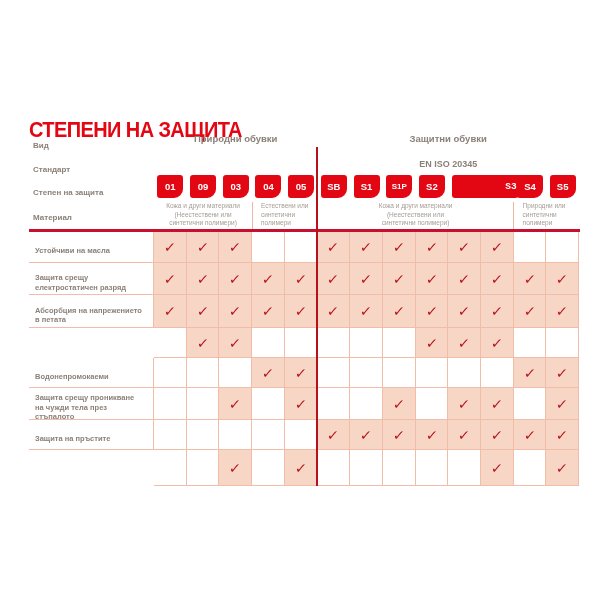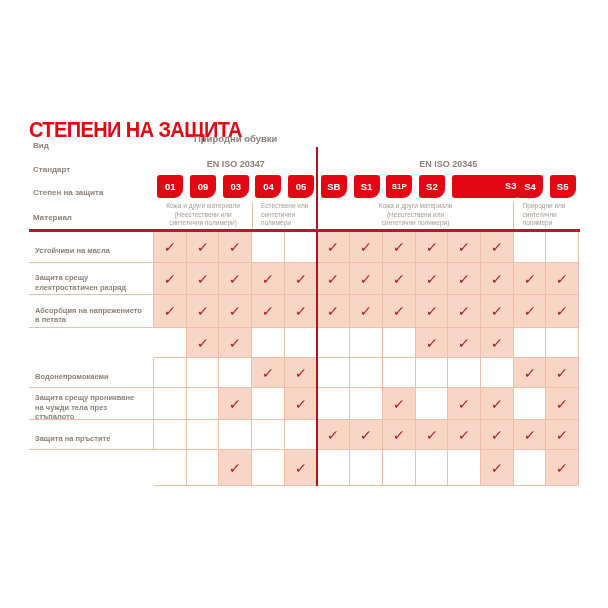--- a/index.html
+++ b/index.html
@@ -54,37 +54,37 @@
 </head>
 <body>
 
 <div class="wrapper" id="tbl">
   <h1 class="title">СТЕПЕНИ НА ЗАЩИТА</h1>
 <div class="side-label" style="left: 4px; top: 24px;">Вид</div>
     <div class="side-label" style="left: 4px; top: 48px;">Стандарт</div>
     <div class="side-label" style="left: 4px; top: 71px;">Степен на защита</div>
     <div class="side-label" style="left: 4px; top: 96px;">Материал</div>
     <div class="gname" style="left: 125px; top: 16px; width: 163.462px;">Природни обувки</div>
-    <div class="gstd" style="left: 125px; top: 42px; width: 163.462px;">EN ISO 20347</div>
     <div class="badge" style="left: 128.346px; top: 58px;">01</div>
     <div class="badge" style="left: 161.038px; top: 58px;">09</div>
     <div class="badge" style="left: 193.731px; top: 58px;">03</div>
     <div class="badge" style="left: 226.423px; top: 58px;">04</div>
     <div class="badge" style="left: 259.115px; top: 58px;">05</div>
     <div class="caption" style="left: 125px; top: 85px; width: 98.0769px;">
       <div class="capline">Кожа и други материали</div>
       <div class="capline">(Неестествени или</div>
       <div class="capline">синтетични полимери)</div>
     </div>
     <div class="caption" style="left: 223.077px; top: 85px; width: 65.3846px; text-align: left; padding-left: 9px;">
       <div class="capline">Естествени или</div>
       <div class="capline">синтетични</div>
       <div class="capline">полимери</div>
     </div>
     <div class="capdiv" style="left: 222.577px; top: 85px;"></div>
+    <div class="gname" style="left: 288.462px; top: 16px; width: 261.538px;">Защитни обувки</div>
     <div class="gstd" style="left: 288.462px; top: 42px; width: 261.538px;">EN ISO 20345</div>
     <div class="badge" style="left: 291.808px; top: 58px;">SB</div>
     <div class="badge" style="left: 324.5px; top: 58px;">S1</div>
     <div class="badge" style="left: 357.192px; top: 58px; font-size: 8px;">S1P</div>
     <div class="badge" style="left: 389.885px; top: 58px;">S2</div>
     <div class="badge" style="left: 422.577px; top: 58px; font-size: 8px; padding-left: 44px;">S2P</div>
     <div class="badge" style="left: 469px; top: 58px; font-family: Liberation Mono, monospace;">S3</div>
     <div class="badge" style="left: 487.962px; top: 58px;">S4</div>
     <div class="badge" style="left: 520.654px; top: 58px;">S5</div>
     <div class="caption" style="left: 288.462px; top: 85px; width: 196.154px;">

